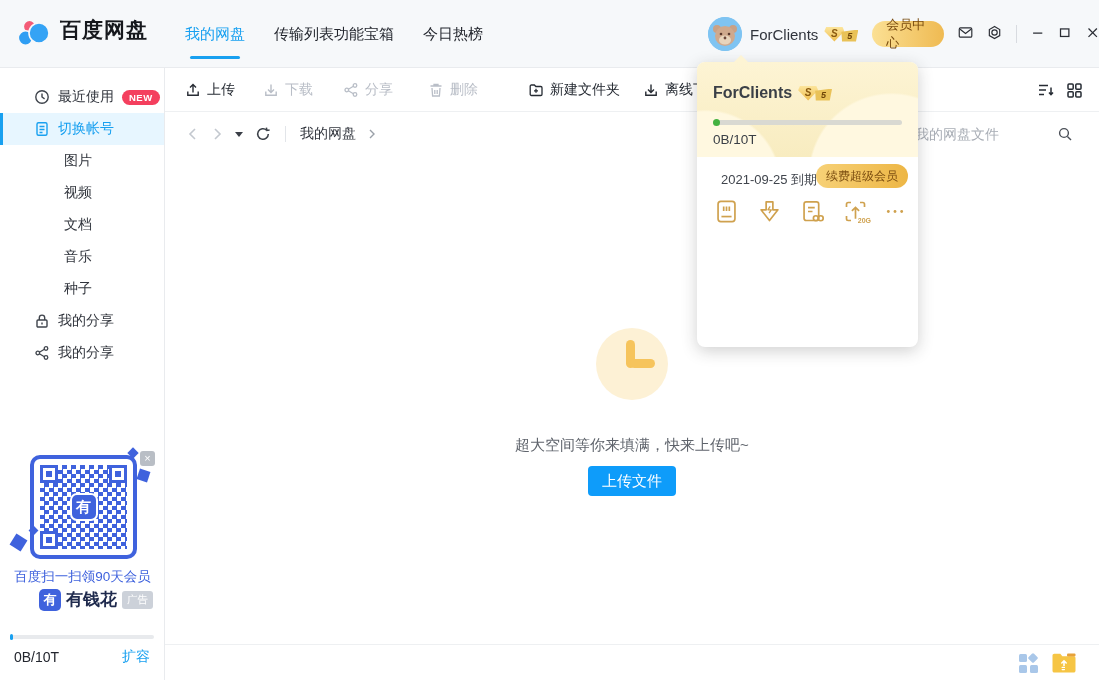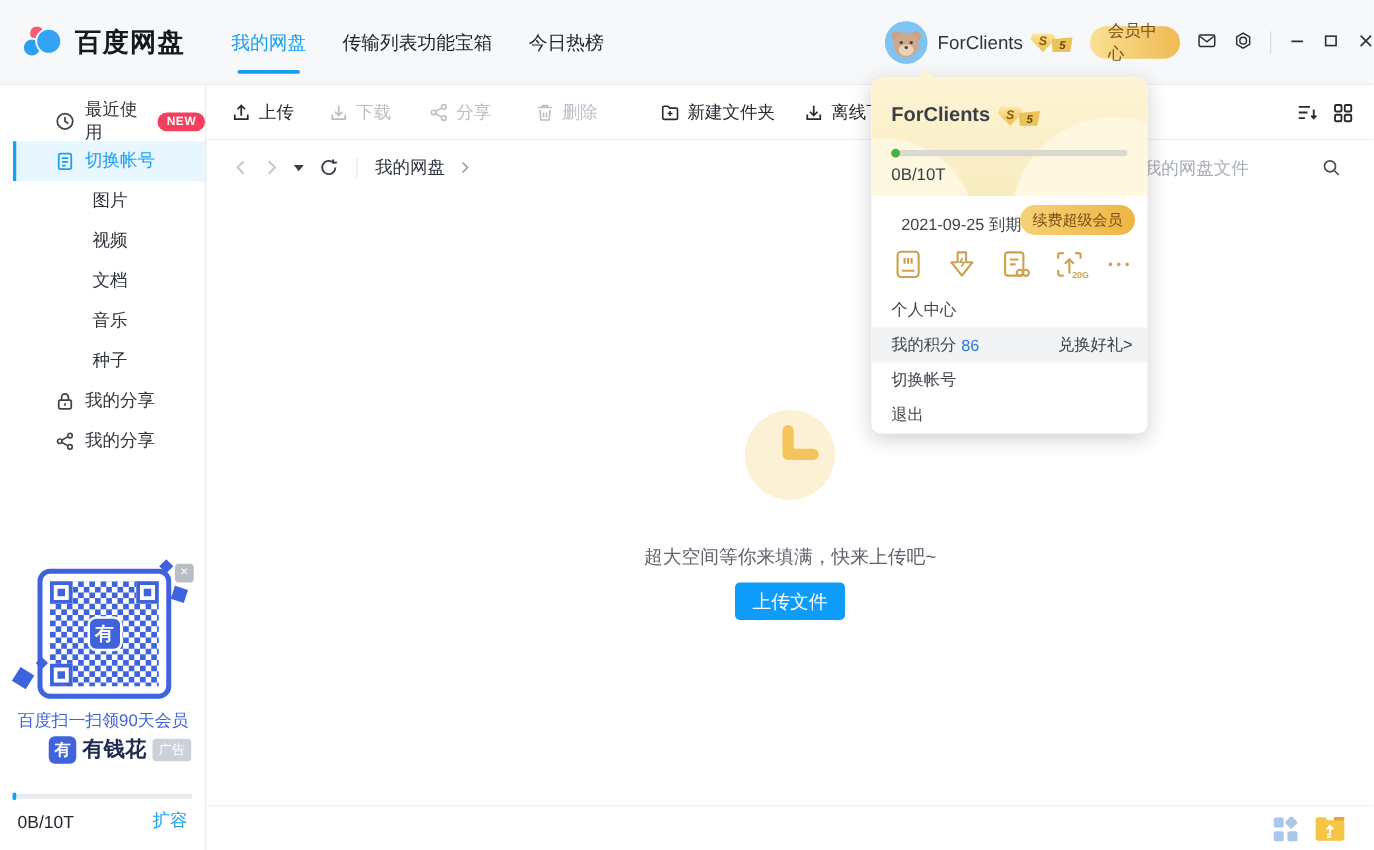--- a/index.html
+++ b/index.html
@@ -2,39 +2,39 @@
 <html><head>
 <meta charset="utf-8">
 <style>
   * { margin:0; padding:0; box-sizing:border-box; }
   html,body { width:1099px; height:680px; }
   body { font-family:"Liberation Sans","DejaVu Sans",sans-serif; font-size:14px; color:#262b33; background:#fff; overflow:hidden; }
   .window { position:relative; width:1099px; height:680px; background:#fff; overflow:hidden; }
 
   
   .titlebar { position:absolute; left:0; top:0; width:1099px; height:68px; background:#f6f8fa; border-bottom:1px solid #e9ebee; z-index:10; }
-  .logo-wrap { position:absolute; left:16px; top:16px; display:flex; align-items:center; gap:8px; }
+  .logo-wrap { position:absolute; left:16px; top:16px; display:flex; gap:8px; }
   .logo-title { font-size:21px; font-weight:700; color:#16181d; letter-spacing:1px; }
   .tabs { position:absolute; left:185px; top:0; height:68px; display:flex; align-items:center; }
   .tab { position:relative; height:68px; display:flex; align-items:center; font-size:15px; color:#23262e; cursor:pointer; }
   .tab.active { color:#18a0f0; }
   .tab.active::after { content:""; position:absolute; left:50%; transform:translateX(-50%); bottom:9px; width:50px; height:3px; border-radius:2px; background:#18a0f0; }
   .user-cluster { position:absolute; left:708px; top:0; height:68px; display:flex; align-items:center; }
   .avatar { width:34px; height:34px; border-radius:50%; background:#7fc4f2; overflow:hidden; flex:0 0 auto; }
   .uname { margin-left:8px; font-size:15px; color:#30343c; }
   .badges { display:flex; align-items:flex-end; margin-left:6px; }
   .badge-s { width:20px; height:15px; clip-path:polygon(10% 0,90% 0,100% 32%,50% 100%,0 32%); background:linear-gradient(180deg,#fce59c,#eebd4c); color:#8a5a10; font-size:10px; font-weight:800; font-style:italic; text-align:center; line-height:13px; }
   .badge-lv { width:17px; height:12px; margin-left:-3px; clip-path:polygon(0 18%,100% 0,86% 100%,4% 100%); background:#e9c258; color:#6e4408; font-size:9px; font-weight:800; font-style:italic; text-align:center; line-height:13px; }
   .vip-pill { margin-left:14px; height:26px; padding:0 14px; border-radius:13px; background:linear-gradient(90deg,#fbe094,#efba52); color:#7a4c10; font-size:13px; display:flex; align-items:center; cursor:pointer; }
   .hicon { margin-left:14px; width:18px; height:18px; color:#2a2d34; cursor:pointer; }
   .hdivider { margin-left:14px; width:1px; height:18px; background:#d8dbe0; }
   .winbtn { margin-left:14px; width:16px; height:16px; color:#2a2d34; cursor:pointer; }
 
   
-  .sidebar { position:absolute; left:0; top:68px; width:165px; bottom:0; background:#fff; border-right:1px solid #e9ebee; z-index:5;padding-left:10px; }
+  .sidebar { position:absolute; left:0; top:68px; width:165px; bottom:0; background:#fff; border-right:1px solid #e9ebee; z-index:5; }
   .side-nav { padding-top:13px; }
   .snav { height:32px; display:flex; align-items:center; padding-left:34px; color:#30343c; cursor:pointer; }
   .snav .sicon { width:16px; height:16px; margin-right:8px; color:#3f444c; flex:0 0 auto; }
   .snav.sub { padding-left:64px; }
   .snav.active { background:#e7f6ff; color:#18a0f0; box-shadow:inset 3px 0 0 #18a0f0; }
   .snav.active .sicon { color:#18a0f0; }
   .new-badge { margin-left:8px; background:#f43f5e; color:#fff; font-size:9.5px; font-weight:700; padding:2px 7px; border-radius:9px; letter-spacing:.5px; }
 
   .qr-frame { position:absolute; left:30px; top:387px; width:107px; height:104px; border:4px solid #3f62dd; border-radius:10px; background:#fff; padding:6px; }
   .qr-pattern { width:100%; height:100%; position:relative;
@@ -478,31 +478,15 @@
       </span>
       <span class="priv" style="width:20px">
         <svg viewBox="0 0 24 24" fill="currentColor">
             <circle cx="4" cy="12" r="1.7"></circle>
             <circle cx="12" cy="12" r="1.7"></circle>
             <circle cx="20" cy="12" r="1.7"></circle>
           </svg>
       </span>
     </div>
 
-    <div class="pmenu">
-      <div class="pmenu-row">
-        <span>个人中心</span>
-      </div>
-      <div class="pmenu-row hl">
-        <span>我的积分</span>
-        <span class="pts-val">86</span>
-        <span class="pmenu-action">兑换好礼&gt;</span>
-      </div>
-      <div class="pmenu-row">
-        <span>切换帐号</span>
-      </div>
-      <div class="pmenu-row">
-        <span>退出</span>
-      </div>
-    </div>
   </div>
 
 </div>
 
 </body></html>

